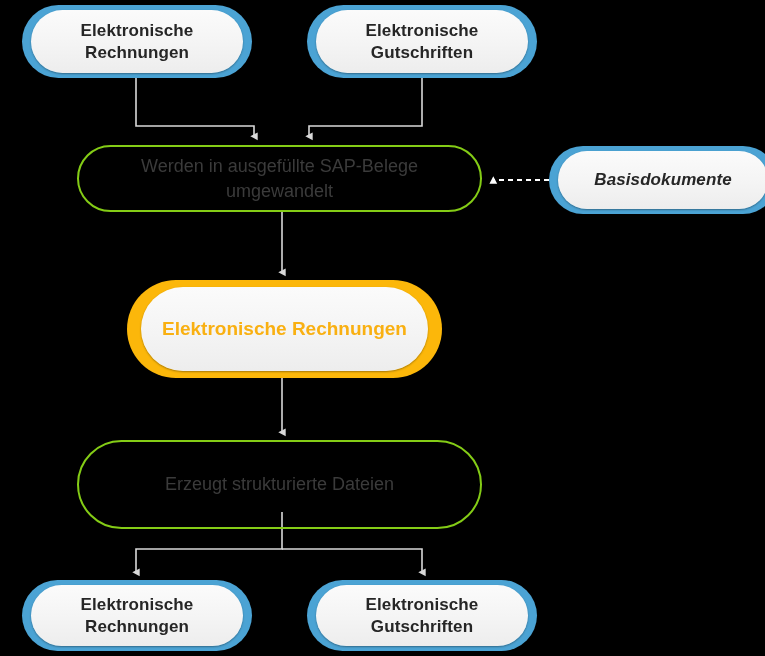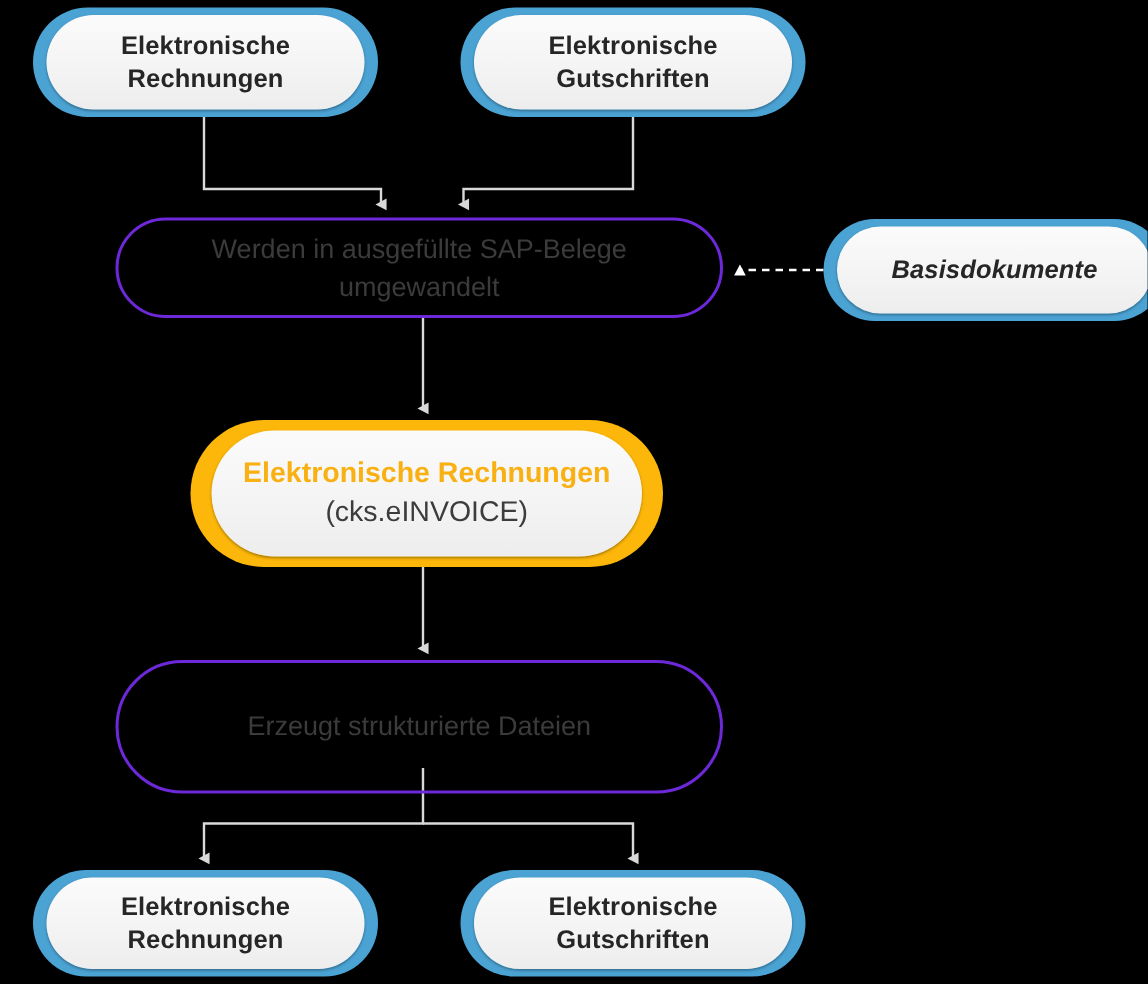--- a/index.html
+++ b/index.html
@@ -93,21 +93,21 @@
   }
   .node.yellow .label-secondary {
     color: #3c3c3c;
     font-size: 19px;
     font-weight: 400;
     line-height: 1.35;
   }
 
   
   .node.ghost {
-    border: 2px solid #6d28d9;
+    border: 2px solid #84cc16;
     border-radius: 999px;
     background: transparent;
   }
   .node.ghost .inner {
     width: 100%;
     height: 100%;
     display: flex;
     align-items: center;
     justify-content: center;
     text-align: center;
@@ -193,21 +193,20 @@
     <div class="pill">
       <span class="label">Basisdokumente</span>
     </div>
   </div>
 
   <div class="node yellow" style="left:110px; top:280px; width:315px; height:98px;">
     <div class="ring"></div>
     <div class="pill">
       <div>
         <div class="label-primary">Elektronische Rechnungen</div>
-        <div class="label-secondary">(cks.eINVOICE)</div>
       </div>
     </div>
   </div>
 
   <div class="node ghost" style="left:60px; top:440px; width:405px; height:89px;">
     <div class="inner">
       <span class="label">Erzeugt strukturierte Dateien</span>
     </div>
   </div>
 

